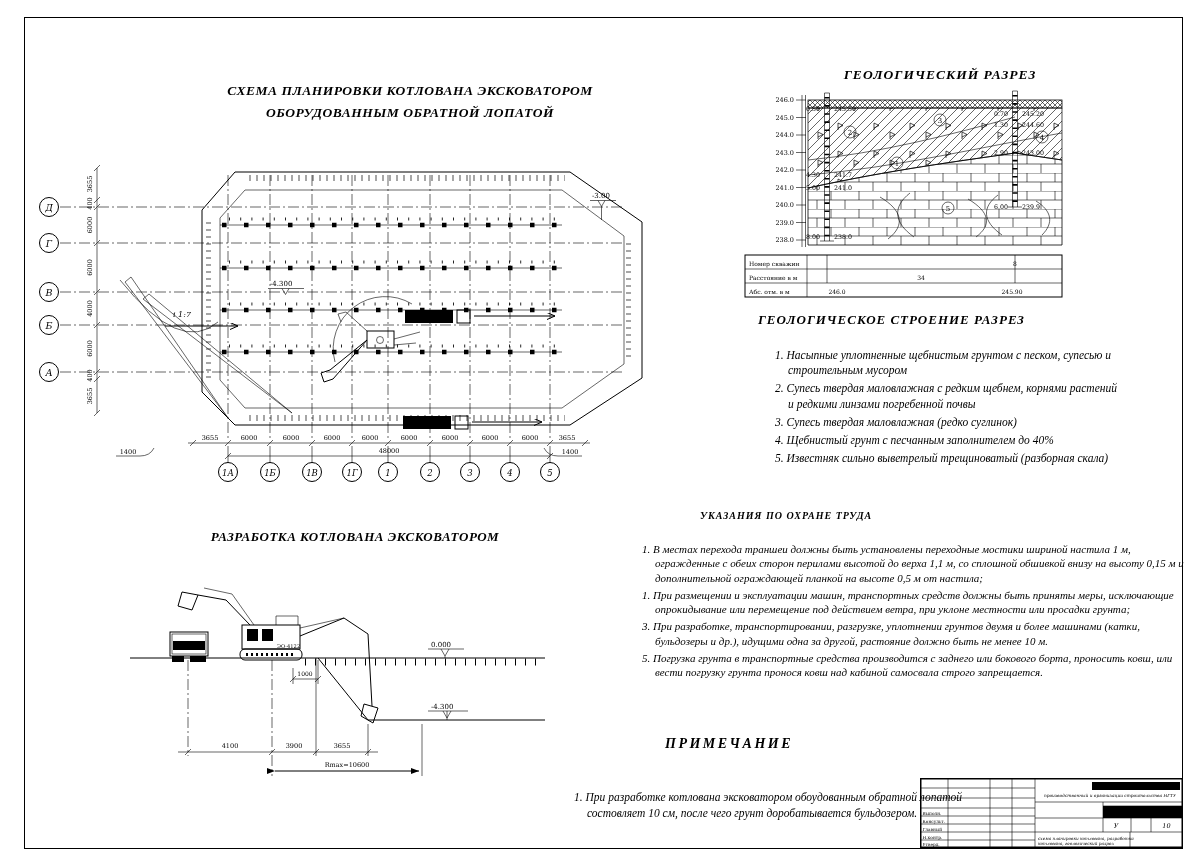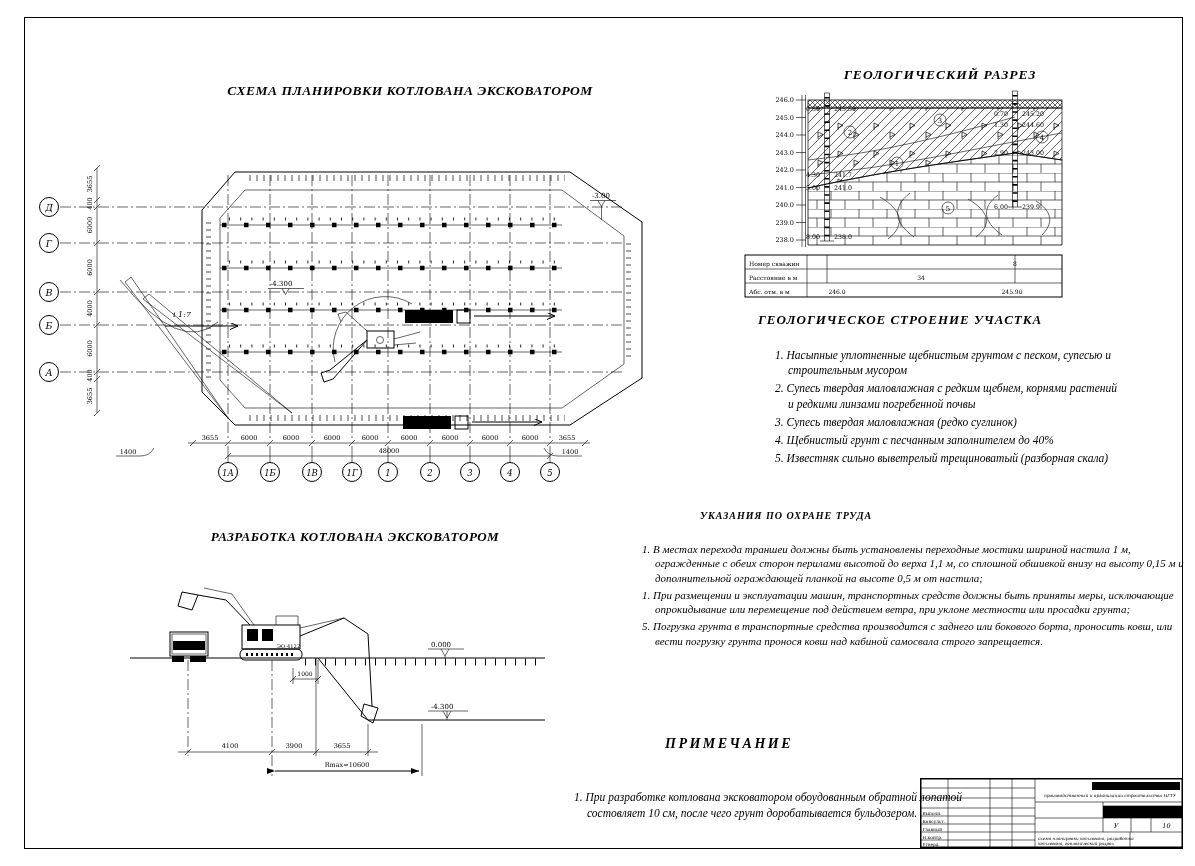--- a/index.html
+++ b/index.html
@@ -18,20 +18,21 @@
   .dd{stroke:#000;fill:none;stroke-width:.6;stroke-dasharray:11 3 2 3;}
 </style>
 </head>
 <body>
 
 <div class="sheet">
   <div class="frame"></div>
 
   <div class="h hc" style="left:170px;top:80px;width:480px;font-size:13.5px;line-height:22px;letter-spacing:.5px;">
     <div>СХЕМА ПЛАНИРОВКИ КОТЛОВАНА ЭКСКОВАТОРОМ</div>
+    <div>ОБОРУДОВАННЫМ ОБРАТНОЙ ЛОПАТОЙ</div>
   </div>
 
   <svg style="left:30px;top:150px;" width="645" height="365" viewBox="0 0 645 365">
     <defs>
       <pattern id="tv" width="7" height="6" patternUnits="userSpaceOnUse">
         <path d="M3,0 V6" stroke="#000" stroke-width=".7"></path>
       </pattern>
       <pattern id="th" width="6" height="7" patternUnits="userSpaceOnUse">
         <path d="M0,3 H6" stroke="#000" stroke-width=".7"></path>
       </pattern>
@@ -286,33 +287,34 @@
         <text x="9" y="214.5">Расстояние в м</text>
         <text x="9" y="228.5">Абс. отм. в м</text>
         <text x="275" y="200.5" text-anchor="middle">8</text>
         <text x="181" y="214.5" text-anchor="middle">34</text>
         <text x="97" y="228.5" text-anchor="middle">246.0</text>
         <text x="272" y="228.5" text-anchor="middle">245.90</text>
       </g>
     </g>
   </svg>
 
-  <div class="h" style="left:758px;top:312px;font-size:13px;letter-spacing:1px;">ГЕОЛОГИЧЕСКОЕ СТРОЕНИЕ УЧАСТКА</div>
+  <div class="h" style="left:758px;top:312px;font-size:13px;letter-spacing:1px;">ГЕОЛОГИЧЕСКОЕ СТРОЕНИЕ РАЗРЕЗ</div>
   <div class="txt" style="left:775px;top:348px;width:350px;font-size:11.5px;line-height:1.32;">
     <p>1. Насыпные уплотненные щебнистым грунтом с песком, супесью и строительным мусором</p>
     <p>2. Супесь твердая маловлажная с редким щебнем, корнями растений и редкими линзами погребенной почвы</p>
     <p>3. Супесь твердая маловлажная (редко суглинок)</p>
     <p>4. Щебнистый грунт с песчанным заполнителем до 40%</p>
     <p>5. Известняк сильно выветрелый трещиноватый (разборная скала)</p>
   </div>
 
   <div class="h" style="left:700px;top:510px;font-size:10px;letter-spacing:1px;">УКАЗАНИЯ ПО ОХРАНЕ ТРУДА</div>
   <div class="txt" style="left:642px;top:542px;width:552px;font-size:11px;line-height:1.3;">
     <p>1. В местах перехода траншеи должны быть установлены переходные мостики шириной настила 1 м, огражденные с обеих сторон перилами высотой до верха 1,1 м, со сплошной обшивкой внизу на высоту 0,15 м и дополнительной ограждающей планкой на высоте 0,5 м от настила;</p>
     <p>1. При размещении и эксплуатации машин, транспортных средств должны быть приняты меры, исключающие опрокидывание или перемещение под действием ветра, при уклоне местности или просадки грунта;</p>
+    <p>3. При разработке, транспортировании, разгрузке, уплотнении грунтов двумя и более машинами (катки, бульдозеры и др.), идущими одна за другой, растояние должно быть не менее 10 м.</p>
     <p>5. Погрузка грунта в транспортные средства производится с заднего или бокового борта, проносить ковш, или вести погрузку грунта пронося ковш над кабиной самосвала строго запрещается.</p>
   </div>
 
   <div class="h" style="left:665px;top:736px;font-size:14px;letter-spacing:2.5px;">ПРИМЕЧАНИЕ</div>
   <div class="txt" style="left:574px;top:789px;width:400px;font-size:11.5px;line-height:1.4;">
     <p>1. При разработке котлована эксковатором обоудованным обратной лопатой состовляет 10 см, после чего грунт доробатывается бульдозером.</p>
   </div>
 
   <div class="h hc" style="left:170px;top:529px;width:370px;font-size:13px;letter-spacing:.5px;">РАЗРАБОТКА КОТЛОВАНА ЭКСКОВАТОРОМ</div>
 

